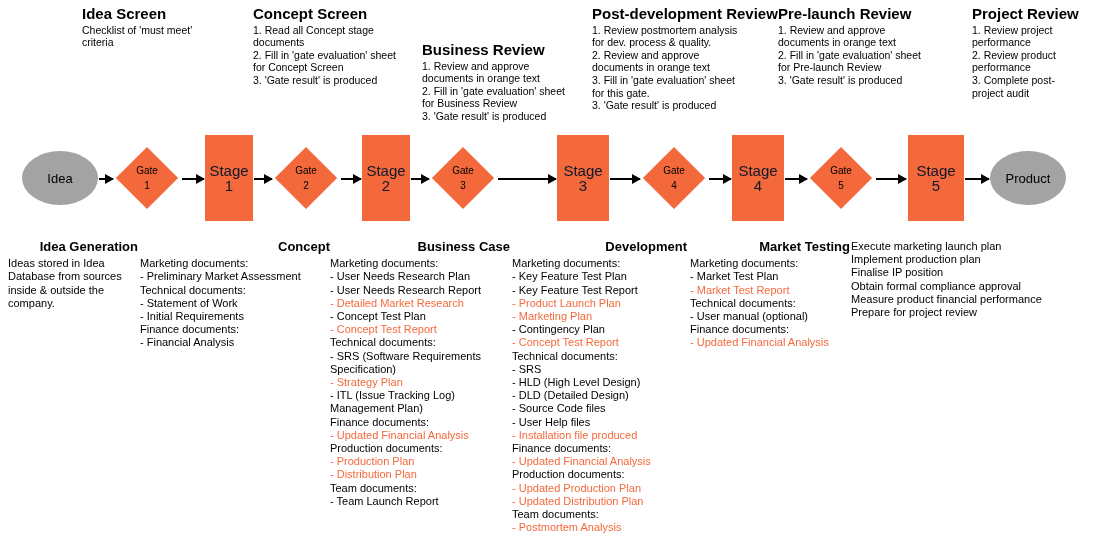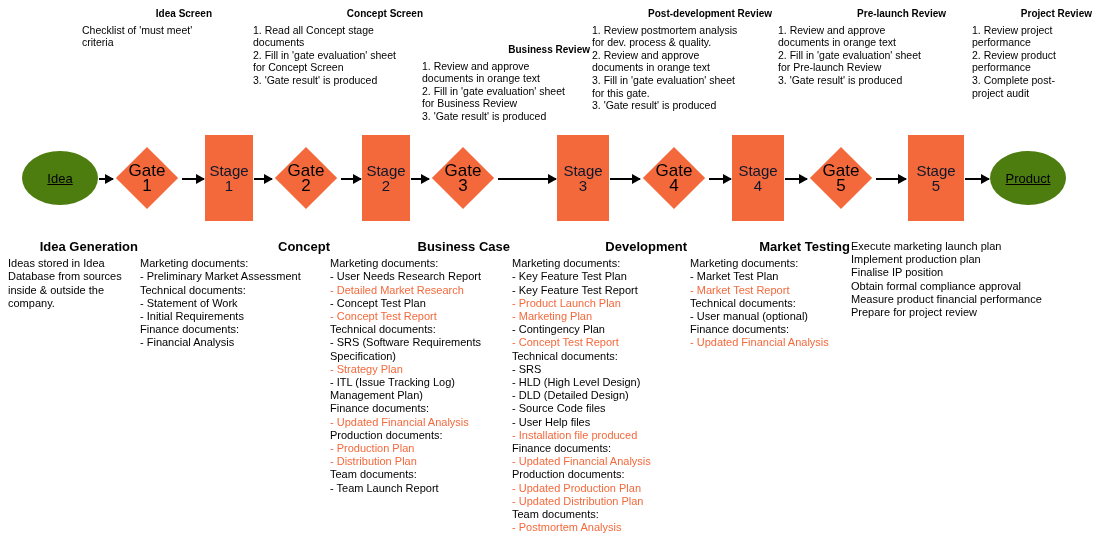--- a/index.html
+++ b/index.html
@@ -16,40 +16,39 @@
   .stage-root { position: relative; width: 1097px; height: 537px; }
 
   
   .top-note {
     position: absolute;
     font-size: 10.5px;
     line-height: 12.6px;
   }
   .top-note .note-title {
     font-weight: bold;
-    font-size: 10px;
-    text-align: right;
+    font-size: 15px;
+    text-align: left;
     margin-bottom: 3px;
     white-space: nowrap;
   }
   .top-note .note-line { white-space: normal; }
 
   
   .flow { position: absolute; left: 0; top: 126px; width: 1097px; height: 108px; }
 
   .node { position: absolute; }
 
   .ellipse {
     border-radius: 50%;
-    background: #4d7c0f;
+    background: #a3a3a3;
     display: flex; align-items: center; justify-content: center;
     color: #000;
     font-size: 13px;
     text-align: center;
-    text-decoration: underline;
   }
   .rect {
     background: #f4693c;
     display: flex; align-items: center; justify-content: center;
     flex-direction: column;
     color: #0f172a;
     font-size: 15px;
     text-align: center;
     line-height: 15px;
   }
@@ -58,21 +57,21 @@
     position: absolute;
   }
   .diamond {
     position: absolute;
     background: #f4693c;
     transform: rotate(45deg);
   }
   .diamond-label {
     position: relative;
     z-index: 2;
-    font-size: 17px;
+    font-size: 10px;
     text-align: center;
     line-height: 15px;
     color: #000;
   }
 
   .arrow {
     position: absolute;
     height: 2px;
     background: #000;
     top: 52px;
@@ -264,20 +263,21 @@
     <div class="black">Technical documents:</div>
     <div class="black">- Statement of Work</div>
     <div class="black">- Initial Requirements</div>
     <div class="black">Finance documents:</div>
     <div class="black">- Financial Analysis</div>
   </div>
 
   <div class="bottom-col" style="left:330px; top:240px; width:180px;">
     <div class="col-title">Business Case</div>
     <div class="black">Marketing documents:</div>
+    <div class="black">- User Needs Research Plan</div>
     <div class="black">- User Needs Research Report</div>
     <div class="orange">- Detailed Market Research</div>
     <div class="black">- Concept Test Plan</div>
     <div class="orange">- Concept Test Report</div>
     <div class="black">Technical documents:</div>
     <div class="black">- SRS (Software Requirements</div>
     <div class="black">Specification)</div>
     <div class="orange">- Strategy Plan</div>
     <div class="black">- ITL (Issue Tracking Log)</div>
     <div class="black">Management Plan)</div>

